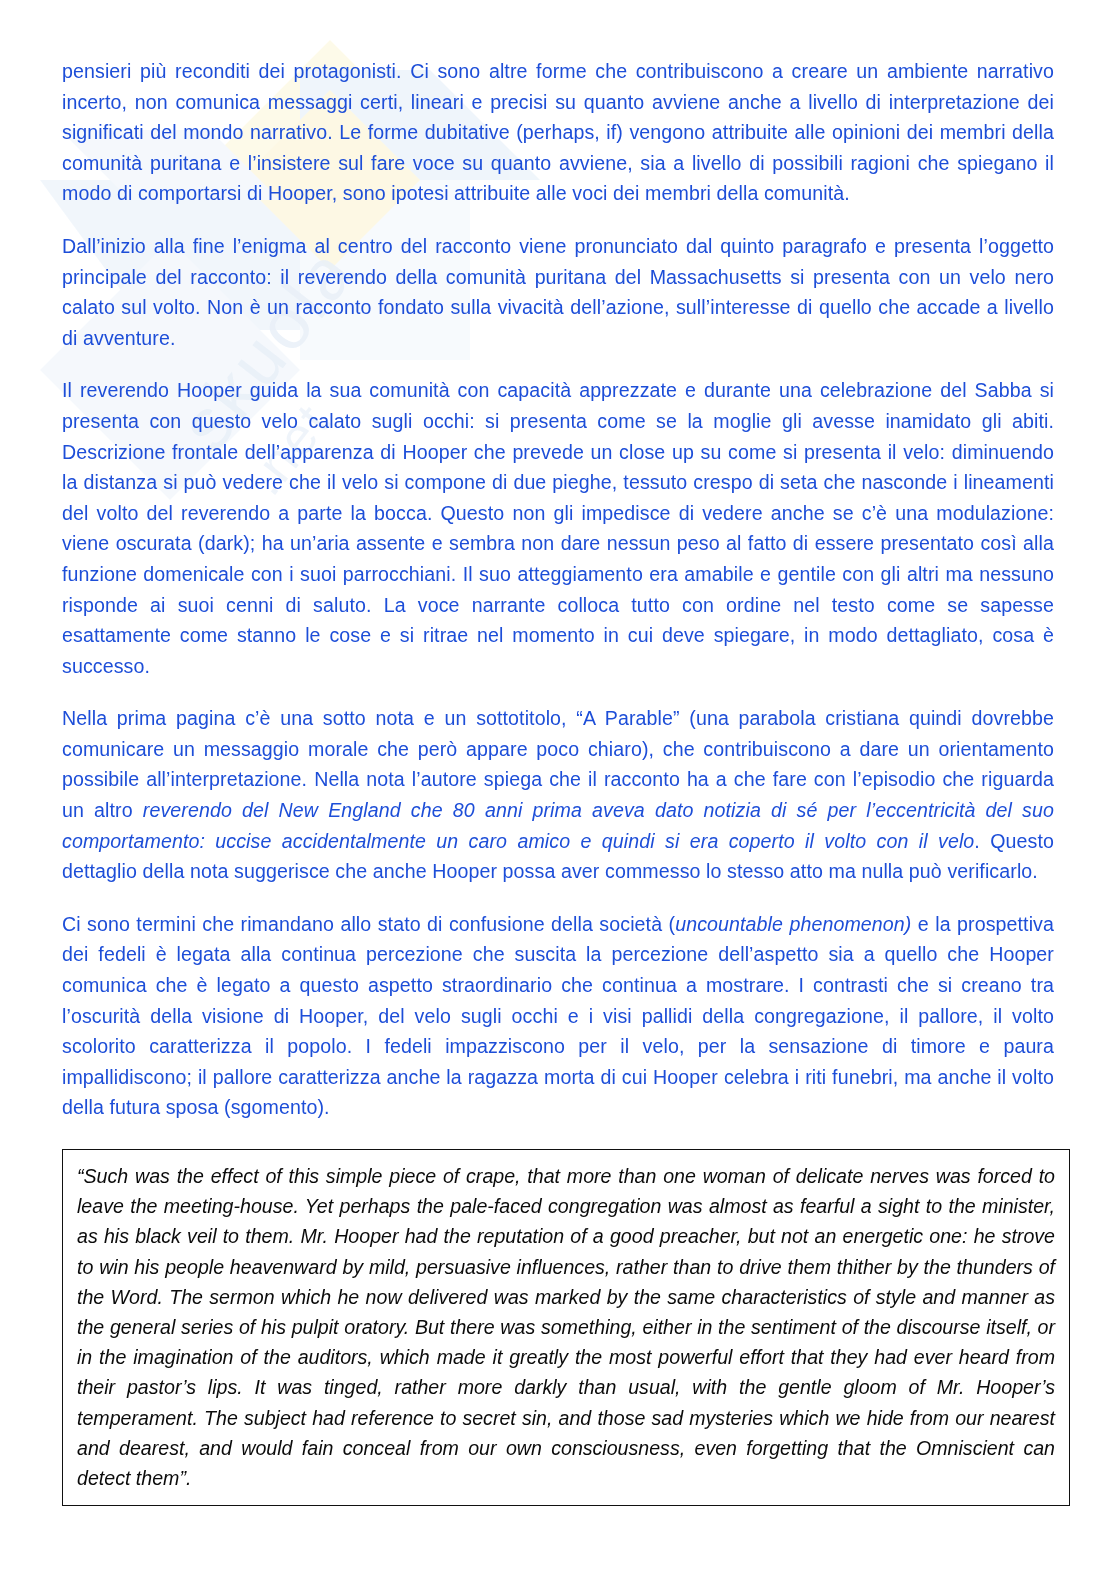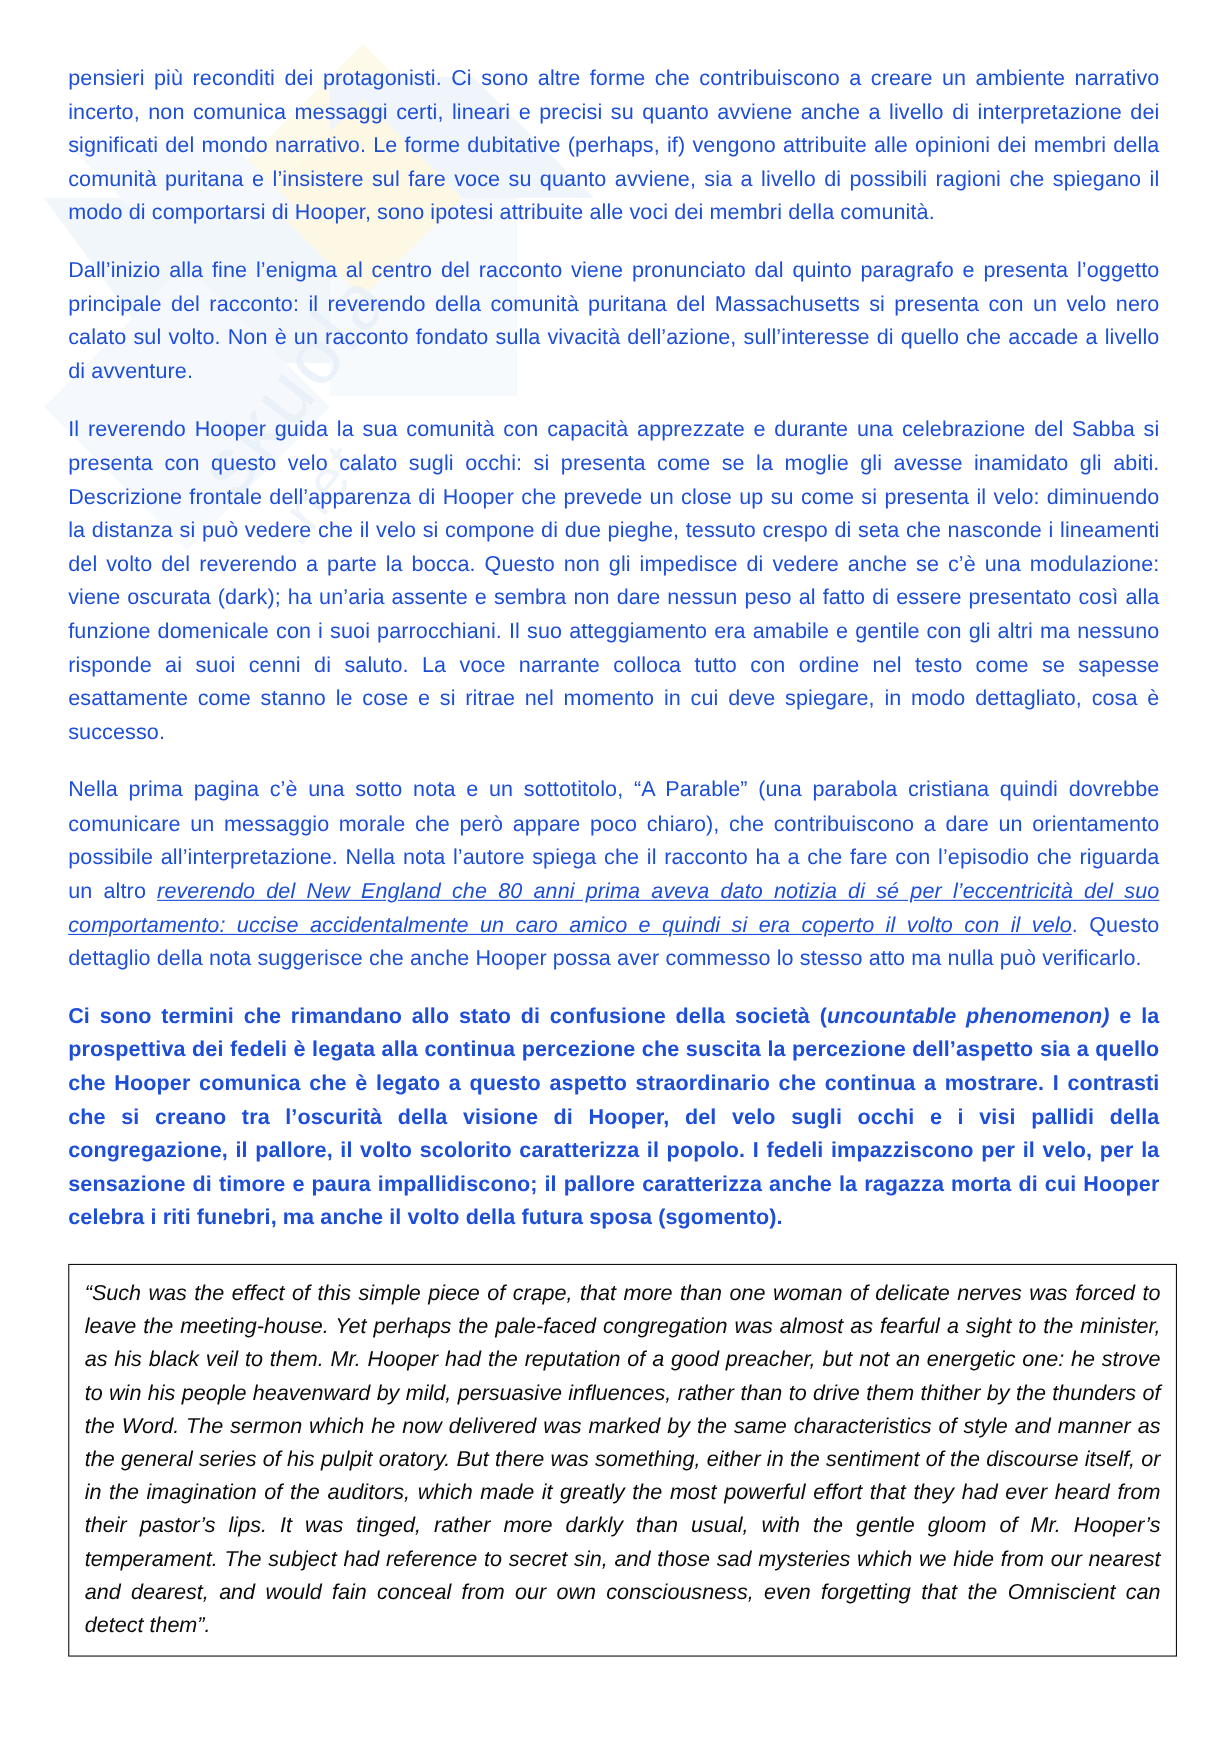--- a/index.html
+++ b/index.html
@@ -44,24 +44,24 @@
 
   p.para {
     margin: 0 0 22px 0;
     font-size: 19.6px;
     line-height: 30.6px;
     text-align: justify;
     text-justify: inter-word;
     letter-spacing: 0.1px;
     color: #1d4ed8;
   }
-  p.para:last-of-type { margin-bottom: 0; font-weight: bold; }
+  p.para:last-of-type { margin-bottom: 0; }
 
   .it { font-style: italic; }
-  .itu { font-style: italic; text-decoration: underline; text-underline-offset: 2px; }
+  .itu { font-style: italic; text-underline-offset: 2px; }
 
   
   .quote-box {
     position: relative;
     z-index: 2;
     margin: 26px 46px 0 62px;
     border: 1.6px solid #111111;
     padding: 11px 14px 12px 14px;
     box-sizing: border-box;
   }

